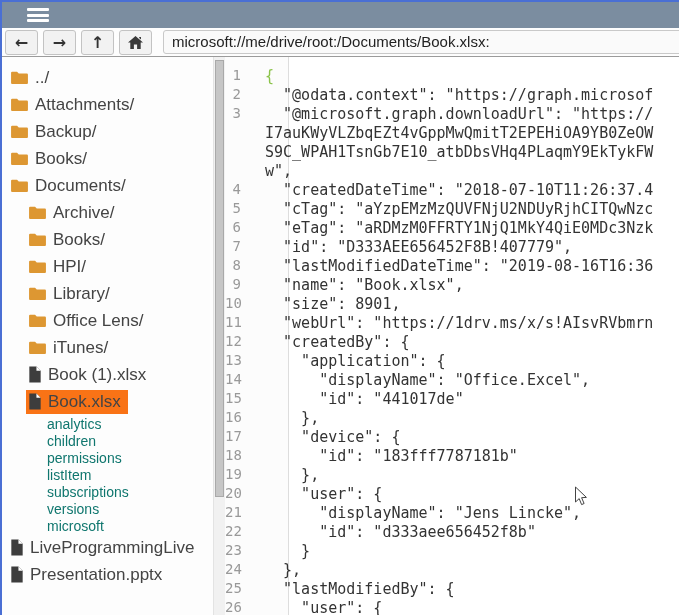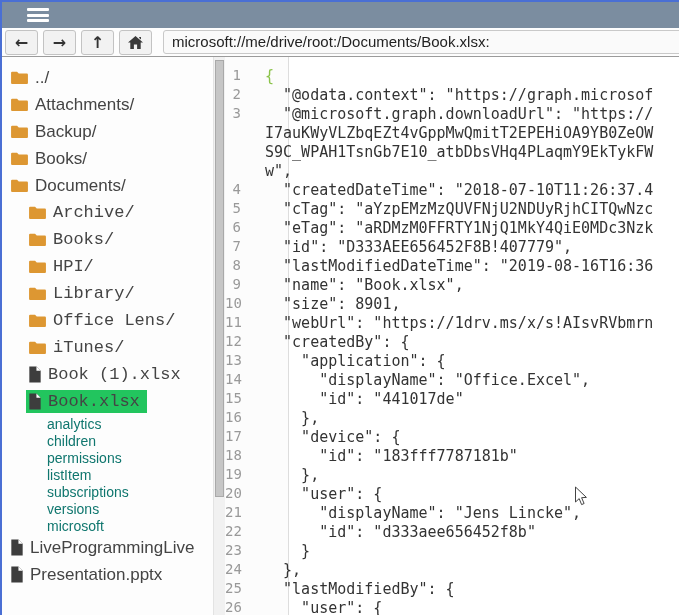--- a/index.html
+++ b/index.html
@@ -25,24 +25,24 @@
   .urlfield { flex:1; height:24px; margin-left:6px; margin-right:-4px; background:#fafafa;
               border:1px solid #c9c9c9; border-radius:3px; padding:0 8px; font-size:15px;
               color:#222; line-height:22px; white-space:nowrap; overflow:hidden; }
 
   
   .main { display:flex; height:558px; }
 
   .sidebar { width:211px; height:100%; overflow:hidden; background:#fdfdfd; padding-top:7px; }
   .tree-row { display:flex; align-items:center; height:27px; padding-left:8px;
               font-size:17px; color:#444; white-space:nowrap; cursor:pointer; }
-  .tree-row.lvl1 { padding-left:26px;font-family:Liberation Mono, monospace; }
+  .tree-row.lvl1 { padding-left:26px; }
   .tree-row.sub { height:17px; padding-left:45px; font-size:14px; color:#0f766e; }
   .tree-inner { display:inline-flex; align-items:center; }
-  .tree-row.selected .tree-inner { background:#22c55e; padding:2px 7px 2px 2px; margin-left:-2px; }
+  .tree-row.selected .tree-inner { background:#f97316; padding:2px 7px 2px 2px; margin-left:-2px; }
   .tree-icon { display:inline-flex; margin-right:6px; flex:none; }
 
   
   .vscroll { width:12px; height:100%; background:#f1f1f1; border-left:1px solid #e3e3e3;
              position:relative; flex:none; }
   .vthumb { position:absolute; left:1px; top:3px; width:9px; height:437px;
             background:#c6c6c6; border:1px solid #a9a9a9; }
 
   
   .editor { flex:1; height:100%; overflow:hidden; position:relative; background:#fff;

